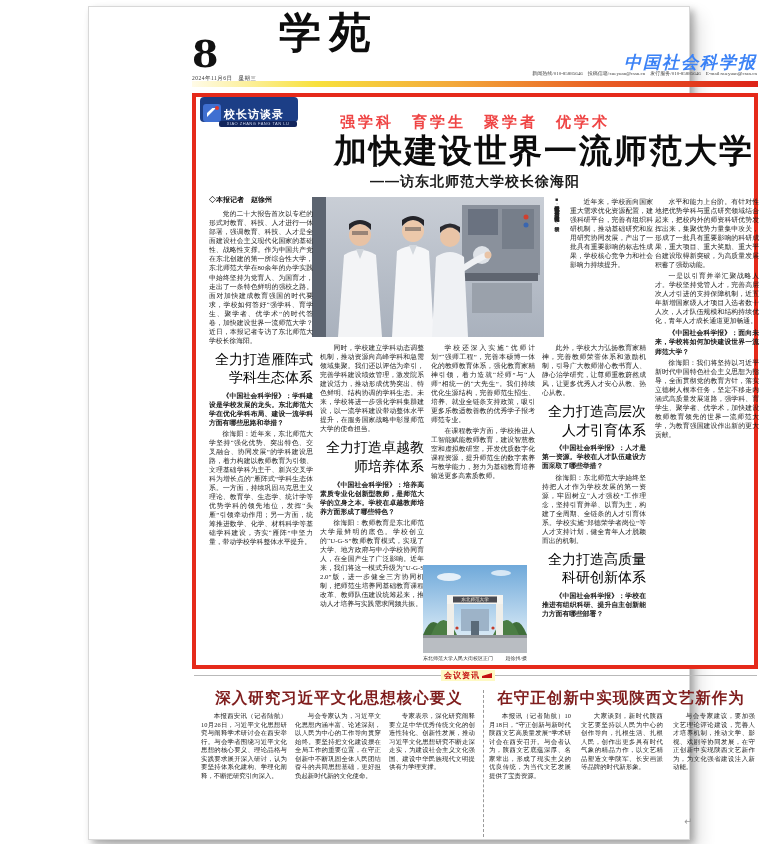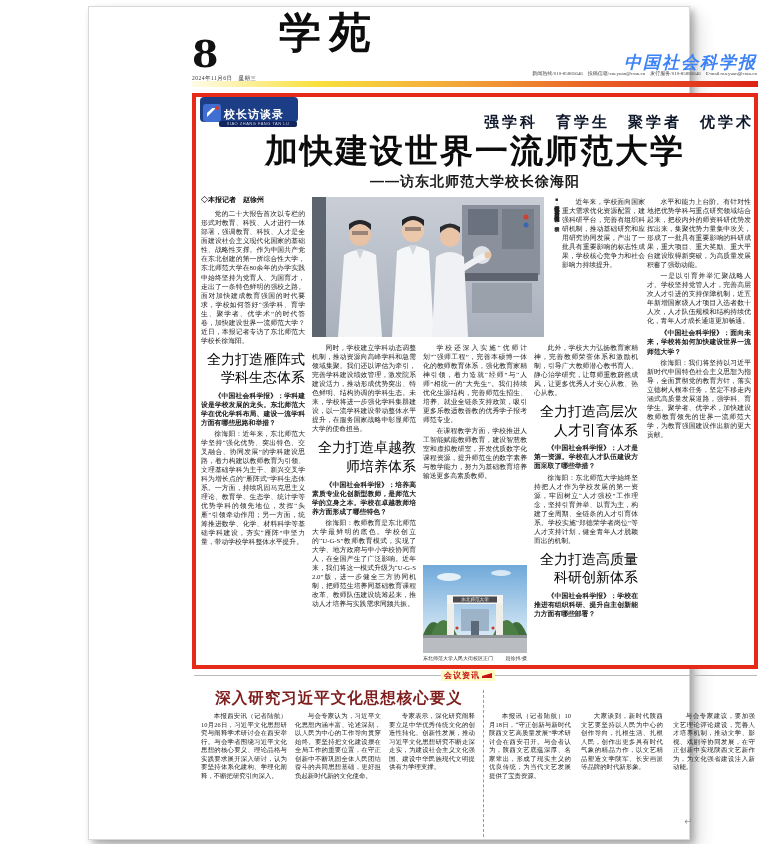--- a/index.html
+++ b/index.html
@@ -21,28 +21,28 @@
   .redbox{left:103px;top:86px;width:566px;height:576px;border:4px solid #e52a1a;box-sizing:border-box;background:#fff;}
   .badge{left:111px;top:90px;width:98px;height:25px;background:#1c3e86;border-radius:4px;
          display:flex;align-items:flex-end;padding:0 3px;box-sizing:border-box;}
   .badge-icon{width:18px;height:18px;background:#3f6fd1;border-radius:3px;position:relative;flex:0 0 18px;margin-right:3px;}
   .badge-icon::before{content:"";position:absolute;left:4px;top:4px;width:9px;height:9px;background:#fff;
          clip-path:polygon(0 100%,100% 0,60% 0,0 55%);}
   .badge-icon::after{content:"";position:absolute;right:2px;top:2px;width:4px;height:4px;border-radius:50%;background:#e0392b;}
   .badge-label{color:#fff;font-size:11px;font-weight:bold;font-family:"Liberation Sans",sans-serif;letter-spacing:1px;white-space:nowrap;}
   .badge-sub{left:130px;top:114px;width:78px;height:6px;background:#12255c;border-radius:2px;
              color:#cdd6ef;font-size:4px;text-align:center;line-height:6px;font-family:"Liberation Sans",sans-serif;letter-spacing:.5px;}
-  .kicker{left:107px;top:106px;width:558px;text-align:right;font-size:15px;font-weight:bold;color:#0f172a;
+  .kicker{left:107px;top:106px;width:558px;text-align:center;font-size:15px;font-weight:bold;color:#ef4444;
           font-family:"Liberation Sans",sans-serif;letter-spacing:3px;}
-  .feat-title{left:107px;top:126px;width:558px;text-align:center;font-size:33px;font-weight:900;color:#0c0c0c;
+  .feat-title{left:107px;top:126px;width:558px;text-align:right;font-size:33px;font-weight:900;color:#0c0c0c;
           font-family:"Liberation Sans",sans-serif;letter-spacing:2px;line-height:1.1;}
   .feat-sub{left:107px;top:166px;width:558px;text-align:center;font-size:14px;font-weight:bold;color:#1b1b1b;
           font-family:"Liberation Sans",sans-serif;letter-spacing:1px;}
   
-  .col{position:absolute;overflow:hidden;font-size:6.8px;line-height:1.33;text-align:justify;color:#1c1c1c;}
+  .col{position:absolute;overflow:hidden;font-size:6.8px;line-height:1.33;text-align:justify;color:#1c1c1c;margin-left:8px;}
   .b-p{margin:0 0 2px 0;text-indent:2em;}
   .b-q{margin:3px 0 2px 0;text-indent:2em;font-weight:bold;color:#222;}
   .b-sub{margin:5px 0 4px 0;text-align:right;font-weight:normal;font-size:14px;color:#000;
          font-family:"Liberation Sans",sans-serif;text-indent:0;}
   .b-by{margin:0 0 4px 0;font-weight:bold;font-size:7px;color:#111;text-indent:0;}
   .c1{left:112px;top:189px;width:104px;height:465px;}
   .c2{left:223px;top:336px;width:104px;height:318px;}
   .c3{left:334px;top:336px;width:104px;height:218px;}
   .c4top{left:473px;top:190px;width:83px;height:140px;}
   .c4{left:445px;top:336px;width:104px;height:318px;}
@@ -207,20 +207,21 @@
     <div class="ncol nl1">
         <div class="b-p">本报西安讯（记者陆航）10月26日，习近平文化思想研究与阐释学术研讨会在西安举行。与会学者围绕习近平文化思想的核心要义、理论品格与实践要求展开深入研讨，认为要坚持体系化建构、学理化阐释，不断把研究引向深入。</div>
       </div>
     <div class="ncol nl2">
         <div class="b-p">与会专家认为，习近平文化思想内涵丰富、论述深刻，以人民为中心的工作导向贯穿始终。要坚持把文化建设摆在全局工作的重要位置，在守正创新中不断巩固全体人民团结奋斗的共同思想基础，更好担负起新时代新的文化使命。</div>
       </div>
     <div class="ncol nl3">
         <div class="b-p">专家表示，深化研究阐释要立足中华优秀传统文化的创造性转化、创新性发展，推动习近平文化思想研究不断走深走实，为建设社会主义文化强国、建设中华民族现代文明提供有力学理支撑。</div>
       </div>
 
+    <div class="news-headline nh-r">在守正创新中实现陕西文艺新作为</div>
     <div class="ncol nr1">
         <div class="b-p">本报讯（记者陆航）10月18日，“守正创新与新时代陕西文艺高质量发展”学术研讨会在西安召开。与会者认为，陕西文艺底蕴深厚、名家辈出，形成了现实主义的优良传统，为当代文艺发展提供了宝贵资源。</div>
       </div>
     <div class="ncol nr2">
         <div class="b-p">大家谈到，新时代陕西文艺要坚持以人民为中心的创作导向，扎根生活、扎根人民，创作出更多具有时代气象的精品力作，以文艺精品塑造文学陕军、长安画派等品牌的时代新形象。</div>
       </div>
     <div class="ncol nr3">
         <div class="b-p">与会专家建议，要加强文艺理论评论建设，完善人才培养机制，推动文学、影视、戏剧等协同发展，在守正创新中实现陕西文艺新作为，为文化强省建设注入新动能。</div>
       </div>
   </div>

